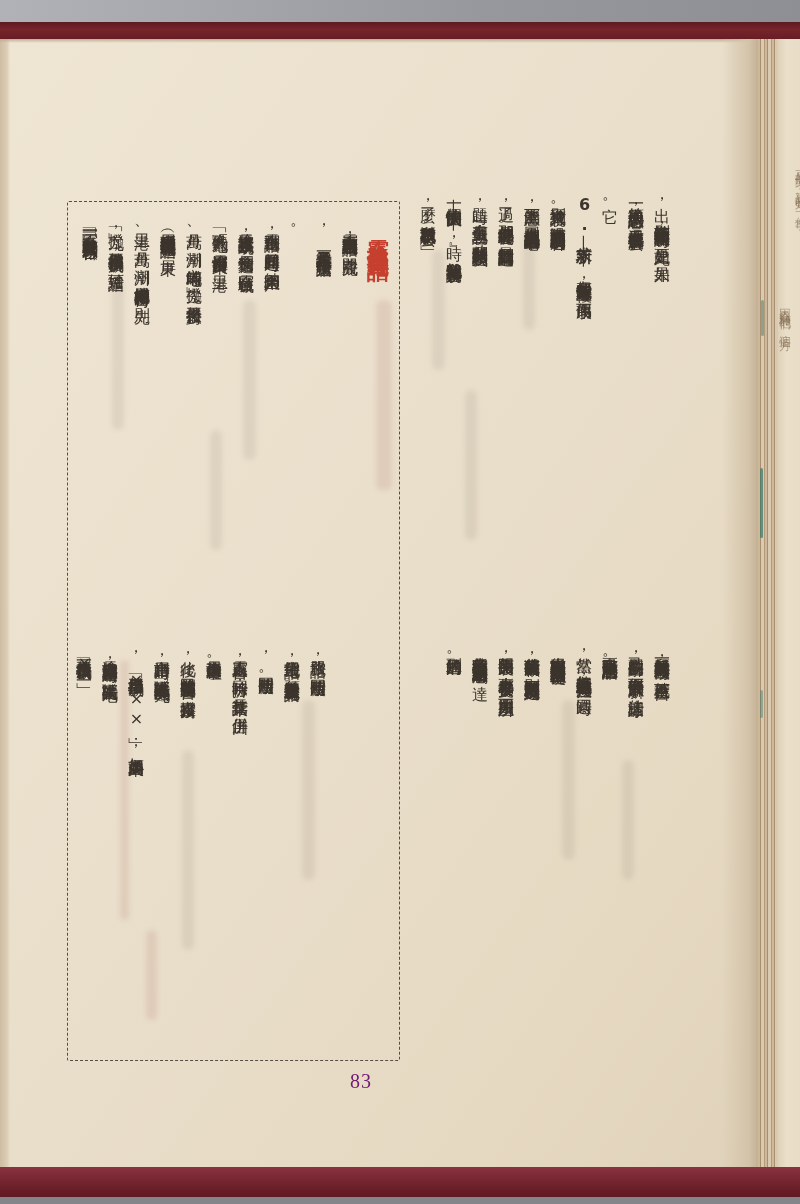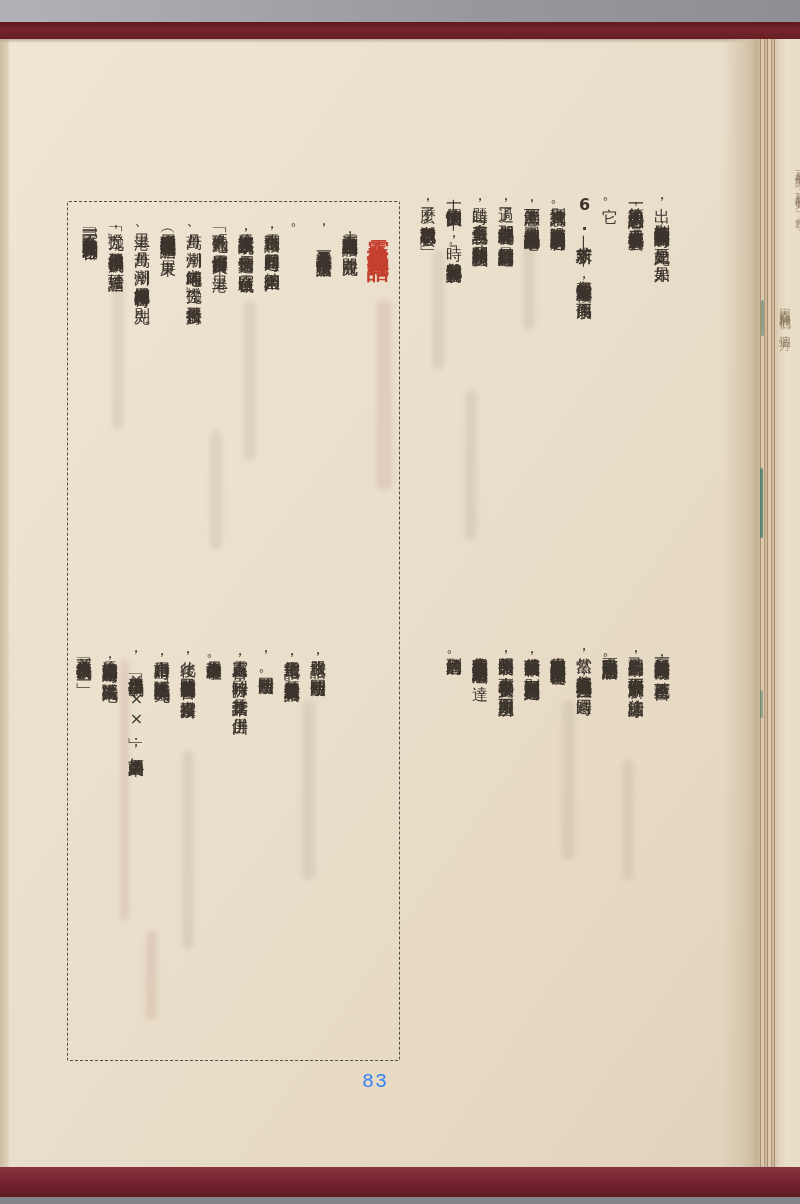--- a/index.html
+++ b/index.html
@@ -42,22 +42,22 @@
   
   .feature-box{position:absolute;left:67px;top:201px;width:331px;height:858px;
     border:1.5px dashed #564e44;border-radius:2px;}
   .box-title{color:#c5402e;font-weight:bold;font-size:22px;letter-spacing:3px;
     line-height:30px;padding-block-start:88px;margin-left:12px;}
   .box-top{position:absolute;top:19px;right:6px;height:400px;}
   .box-bottom{position:absolute;top:446px;right:68px;height:400px;}
   .main-top{left:413px;top:195px;width:262px;height:414px;}
   .main-bottom{left:439px;top:645px;width:236px;height:408px;}
   
-  .pagenum{position:absolute;left:347px;top:1070px;width:56px;text-align:center;
-    font-family:Liberation Mono, monospace;font-size:20px;color:#3b82f6;letter-spacing:1px;}
+  .pagenum{position:absolute;left:333px;top:1070px;width:56px;text-align:center;
+    font-family:Liberation Serif, serif;font-size:20px;color:#701a75;letter-spacing:1px;}
   
   .ghost{position:absolute;border-radius:6px;filter:blur(2.5px);pointer-events:none;}
   .ghost.g{background:#786c5d;opacity:.12;}
   .ghost.r{background:#c08a80;opacity:.22;}
 </style>
 </head>
 <body>
 
 <div class="bg-top"></div>
 <div class="bg-bottom"></div>

